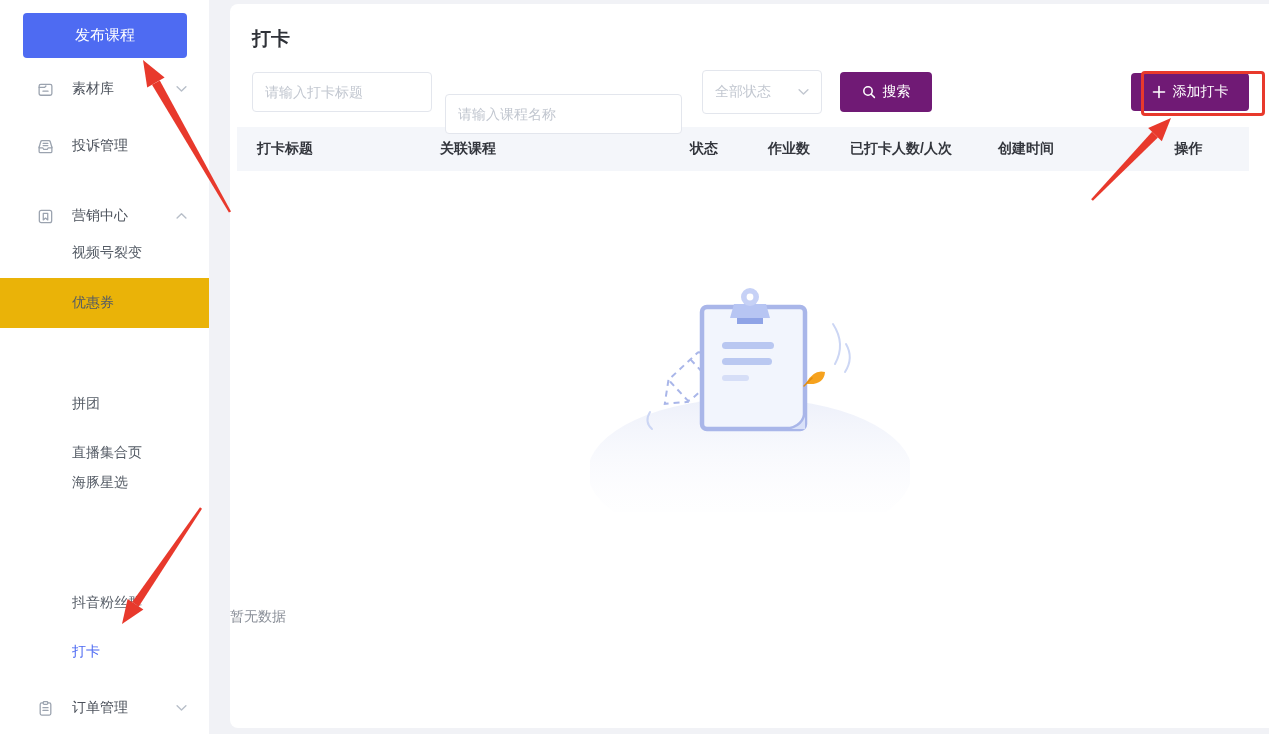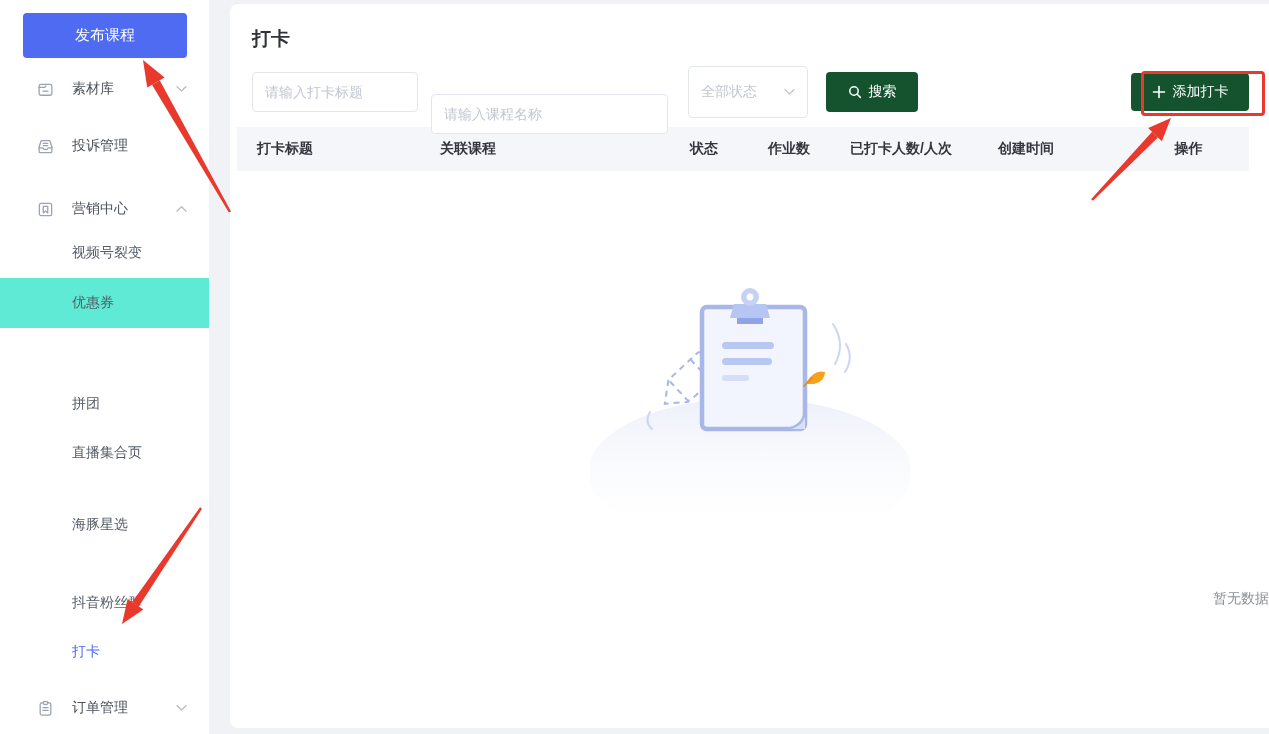--- a/index.html
+++ b/index.html
@@ -9,52 +9,52 @@
 
   
   .sidebar { position:absolute; left:0; top:0; width:209px; height:734px; background:#fff; z-index:2; }
   .publish-btn { position:absolute; left:23px; top:13px; width:164px; height:45px;
     background:#4e6bf2; color:#fff; font-size:15px; border:none; border-radius:4px; cursor:pointer; }
   .srow { position:absolute; left:0; width:209px; height:50px; display:flex; align-items:center; cursor:pointer; }
   .srow .sicon { position:absolute; left:37px; width:17px; height:17px; display:flex; }
   .srow .slabel { position:absolute; left:72px; font-size:14px; color:#4a505a; }
   .srow .chev { position:absolute; left:176px; width:11px; height:8px; display:flex; }
   .sub .slabel { color:#545b65; }
-  .sub.hl1 { background:#5eead4; }
+  .sub.hl1 { background:#eab308; }
   .sub.hl2 { background:#edf1f8; }
   .sub.active .slabel { color:#4b68f2; }
 
   
   .main-bg { position:absolute; left:209px; top:0; width:1060px; height:734px; background:#f1f2f6; }
   .card { position:absolute; left:230px; top:4px; width:1039px; height:724px; background:#fff;
     border-radius:8px 0 0 8px; }
   .page-title { margin:22px 0 0 22px; font-size:19px; font-weight:700; color:#2f3238; }
 
   .filter-row { display:flex; align-items:center; margin:20px 20px 0 22px; height:40px; }
-  .txt-input { width:166px; height:40px; border:1px solid #e3e6ed; border-radius:4px;
+  .txt-input { width:180px; height:40px; border:1px solid #e3e6ed; border-radius:4px;
     padding:0 12px; font-size:14px; color:#333; outline:none; font-family:inherit; }
   .txt-input::placeholder { color:#c2c7d0; }
   .txt-input.course { width:237px; margin-left:13px;margin-top:44px; }
-  .select-box { width:120px; height:52px; margin-left:20px; border:1px solid #e3e6ed; border-radius:4px;
+  .select-box { width:120px; height:44px; margin-left:20px; border:1px solid #e3e6ed; border-radius:4px;
     display:flex; align-items:center; justify-content:space-between; padding:0 12px; cursor:pointer; }
   .select-box .sel-text { font-size:14px; color:#c2c7d0; }
-  .btn-blue { height:40px; background:#14532d; color:#fff; border:none; border-radius:4px;
+  .btn-blue { height:40px; background:#701a75; color:#fff; border:none; border-radius:4px;
     font-size:14px; display:flex; align-items:center; justify-content:center; gap:7px; cursor:pointer; font-family:inherit; }
   .search-btn { width:92px; margin-left:18px; }
   .add-btn { width:118px; height:38px; margin-left:auto; }
 
   .table-header { margin:15px 20px 0 7px; height:44px; background:#f4f6fa;
     display:grid; grid-template-columns:183px 250px 78px 82px 148px 162px 1fr;
     align-items:center; font-size:14px; font-weight:700; color:#33363d; }
   .table-header .th { padding-left:20px; white-space:nowrap; }
   .table-header .th.last { text-align:center; padding-right:12px; padding-left:0; }
 
   .empty-wrap { position:relative; height:516px; }
   .empty-illu { display:block; margin:111px auto 0; }
-  .empty-text { position:absolute; top:308px; left:0; width:100%; text-align:right;
+  .empty-text { position:absolute; top:326px; left:0; width:100%; text-align:left;
     font-size:14px; color:#8b9099; }
 
   
   .anno { position:absolute; z-index:10; pointer-events:none; }
   .anno-box { position:absolute; border:3px solid #e8392c; border-radius:4px; }
   .anno-svg { position:absolute; left:0; top:0; width:1269px; height:734px; }
 </style>
 </head>
 <body>
 
@@ -84,21 +84,21 @@
         <svg width="17" height="17" viewBox="0 0 16 16" fill="none" stroke="#9ba3af" stroke-width="1.2" stroke-linecap="round" stroke-linejoin="round">
           <path d="M2 8.5 L2 12.6 a1.2 1.2 0 0 0 1.2 1.2 h9.6 a1.2 1.2 0 0 0 1.2 -1.2 L14 8.5"></path>
           <path d="M2 8.7 L3.6 3.3 a1.2 1.2 0 0 1 1.15 -0.85 h6.5 a1.2 1.2 0 0 1 1.15 0.85 L14 8.7"></path>
           <path d="M2 9.2 h3.4 l1 1.6 h3.2 l1 -1.6 H14"></path>
           <path d="M5.8 5.1 h4.4 M5.8 7.1 h4.4"></path>
         </svg>
       </span>
       <span class="slabel">投诉管理</span>
     </div>
 
-    <div class="srow" style="top:184px">
+    <div class="srow" style="top:191px">
       <span class="sicon">
         <svg width="17" height="17" viewBox="0 0 16 16" fill="none" stroke="#9ba3af" stroke-width="1.2" stroke-linecap="round" stroke-linejoin="round">
           <rect x="2.2" y="2.2" width="11.6" height="11.6" rx="1.8"></rect>
           <path d="M5.9 5 h4.2 v6.2 l-2.1 -1.7 l-2.1 1.7 z"></path>
         </svg>
       </span>
       <span class="slabel">营销中心</span>
       <span class="chev">
         <svg width="11" height="8" viewBox="0 0 10 7" fill="none" stroke="#b8bfc9" stroke-width="1.3" stroke-linecap="round" stroke-linejoin="round">
           <polyline points="1,5.3 5,1.5 9,5.3"></polyline>
@@ -111,21 +111,21 @@
     </div>
     <div class="srow sub hl1" style="top:278px">
       <span class="slabel">优惠券</span>
     </div>
     <div class="srow sub" style="top:379px">
       <span class="slabel">拼团</span>
     </div>
     <div class="srow sub" style="top:428px">
       <span class="slabel">直播集合页</span>
     </div>
-    <div class="srow sub" style="top:500px">
+    <div class="srow sub" style="top:458px">
       <span class="slabel">海豚星选</span>
     </div>
     <div class="srow sub" style="top:578px">
       <span class="slabel">抖音粉丝群</span>
     </div>
     <div class="srow sub active" style="top:627px">
       <span class="slabel">打卡</span>
     </div>
 
     <div class="srow" style="top:683px">

